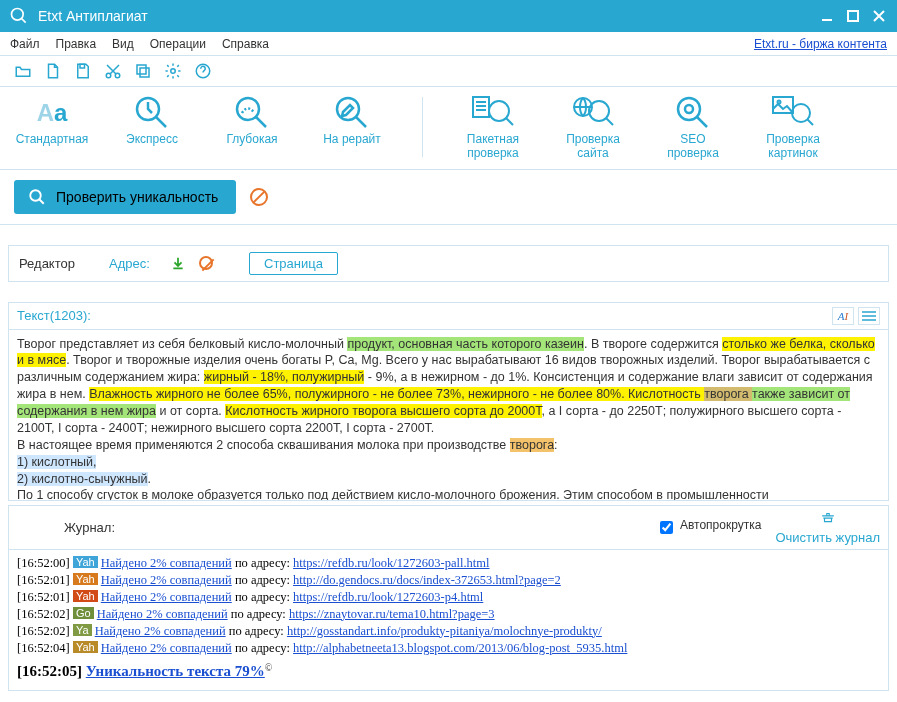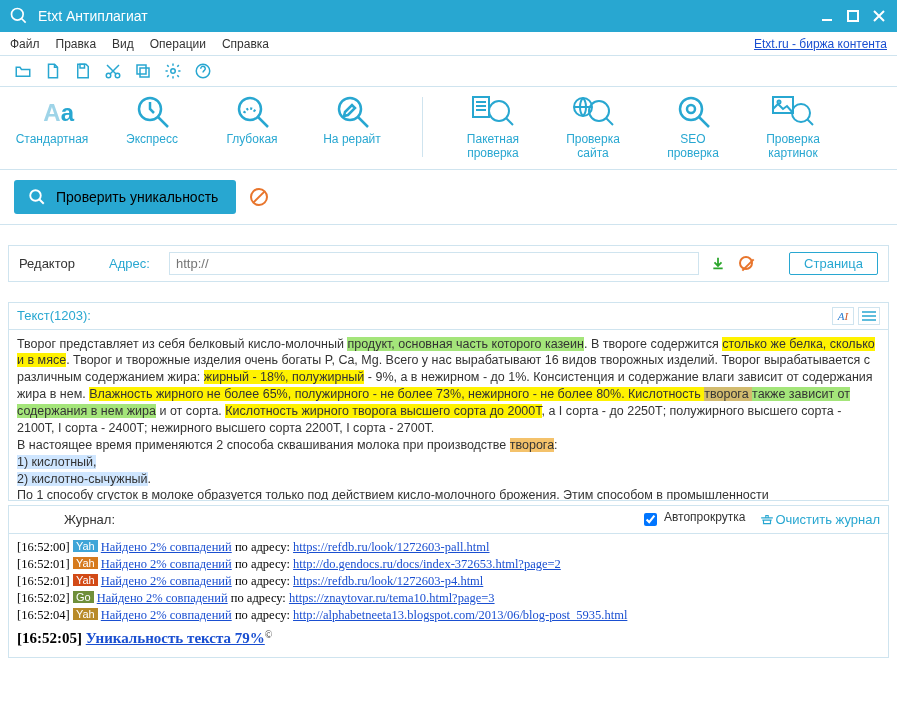--- a/index.html
+++ b/index.html
@@ -90,21 +90,21 @@
     align-items: center;
     width: 76px;
     cursor: pointer;
     color: var(--accent);
     font-size: 12px;
     text-align: center;
     line-height: 1.15;
   }
   .action .glyph {
     width: 44px; height: 40px;
-    display: flex; align-items: center; justify-content: flex-end;
+    display: flex; align-items: center; justify-content: center;
   }
   .action .glyph svg { stroke: var(--accent); }
   .action .aa { font-size: 24px; font-weight: 600; color: #9ed4e8; }
   .action .aa .a2 { color: var(--accent); }
 
   
   .checkrow {
     padding: 10px 14px;
     display: flex;
     align-items: center;
@@ -214,24 +214,25 @@
     display: flex;
     align-items: center;
     padding: 4px 8px;
     border-bottom: 1px solid var(--border);
     gap: 14px;
   }
   .log-head .lab { color: var(--text); margin-left: 47px; }
   .log-head .spacer { flex: 1; }
   .autoscroll { display: flex; align-items: flex-start; gap: 4px; color: #333; font-size: 12px; }
   .clearbtn {
-    display: flex; align-items: center; 
+    display: flex; align-items: center; gap: 6px;
     color: var(--accent);
     cursor: pointer;
     font-size: 13px;
+    flex-direction: column;
   }
   .logbody {
     padding: 4px 8px 8px 8px;
     font-size: 12.5px;
     font-family: "Times New Roman", serif;
   }
   .logrow { margin: 2px 0; }
   .logrow .ts { color: #000; }
   .badge {
     display: inline-block;
@@ -435,21 +436,20 @@
       </svg>
     <span>Проверить уникальность</span>
   </div>
   <div class="prohibit"></div>
 </div>
 
 <div class="workspace">
   <div class="wsrow">
     <span class="lab">Редактор</span>
     <span class="labaddr">Адрес:</span>
-    <input class="addr-input" placeholder="http://" style="">
     <span class="mini">
       <svg width="14" height="14" viewBox="0 0 24 24" fill="none" stroke="#2aa52a" stroke-width="3">
           <path d="M12 3v12M6 11l6 6 6-6M4 21h16"></path>
         </svg>
     </span>
     <span class="mini">
         <span class="prohibit" style="width:14px;height:14px;border-width:2px"></span>
       </span>
     <span style="width:14px"></span>
     <span class="tab">Страница</span>
@@ -489,16 +489,17 @@
           <path d="M4 14h16M6 14v6h12v-6M10 10V6h4v4M2 10h20"></path>
         </svg>
       <span>Очистить журнал</span>
     </span>
   </div>
   <div class="logbody" id="log-body">
       <div class="logrow"><span class="ts">[16:52:00]</span>  <span class="badge" style="background:#3fa5d8">Yah</span>  <a class="act">Найдено 2% совпадений</a><span class="by"> по адресу: </span><a class="url">https://refdb.ru/look/1272603-pall.html</a></div>
       <div class="logrow"><span class="ts">[16:52:01]</span>  <span class="badge" style="background:#d67a1d">Yah</span>  <a class="act">Найдено 2% совпадений</a><span class="by"> по адресу: </span><a class="url">http://do.gendocs.ru/docs/index-372653.html?page=2</a></div>
       <div class="logrow"><span class="ts">[16:52:01]</span>  <span class="badge" style="background:#d24a16">Yah</span>  <a class="act">Найдено 2% совпадений</a><span class="by"> по адресу: </span><a class="url">https://refdb.ru/look/1272603-p4.html</a></div>
       <div class="logrow"><span class="ts">[16:52:02]</span>  <span class="badge" style="background:#6f8f3a">Go</span>  <a class="act">Найдено 2% совпадений</a><span class="by"> по адресу: </span><a class="url">https://znaytovar.ru/tema10.html?page=3</a></div>
+      <div class="logrow"><span class="ts">[16:52:02]</span>  <span class="badge" style="background:#7f9a43">Ya</span>  <a class="act">Найдено 2% совпадений</a><span class="by"> по адресу: </span><a class="url">http://gosstandart.info/produkty-pitaniya/molochnye-produkty/</a></div>
       <div class="logrow"><span class="ts">[16:52:04]</span>  <span class="badge" style="background:#b88a28">Yah</span>  <a class="act">Найдено 2% совпадений</a><span class="by"> по адресу: </span><a class="url">http://alphabetneeta13.blogspot.com/2013/06/blog-post_5935.html</a></div>
       <div class="logrow" style="margin-top: 6px;"><span class="ts" style="font-weight:bold;font-size:15px">[16:52:05] </span><a class="unique">Уникальность текста 79%</a><span class="sup">©</span></div>
     </div>
 </div>
 
 </body></html>

